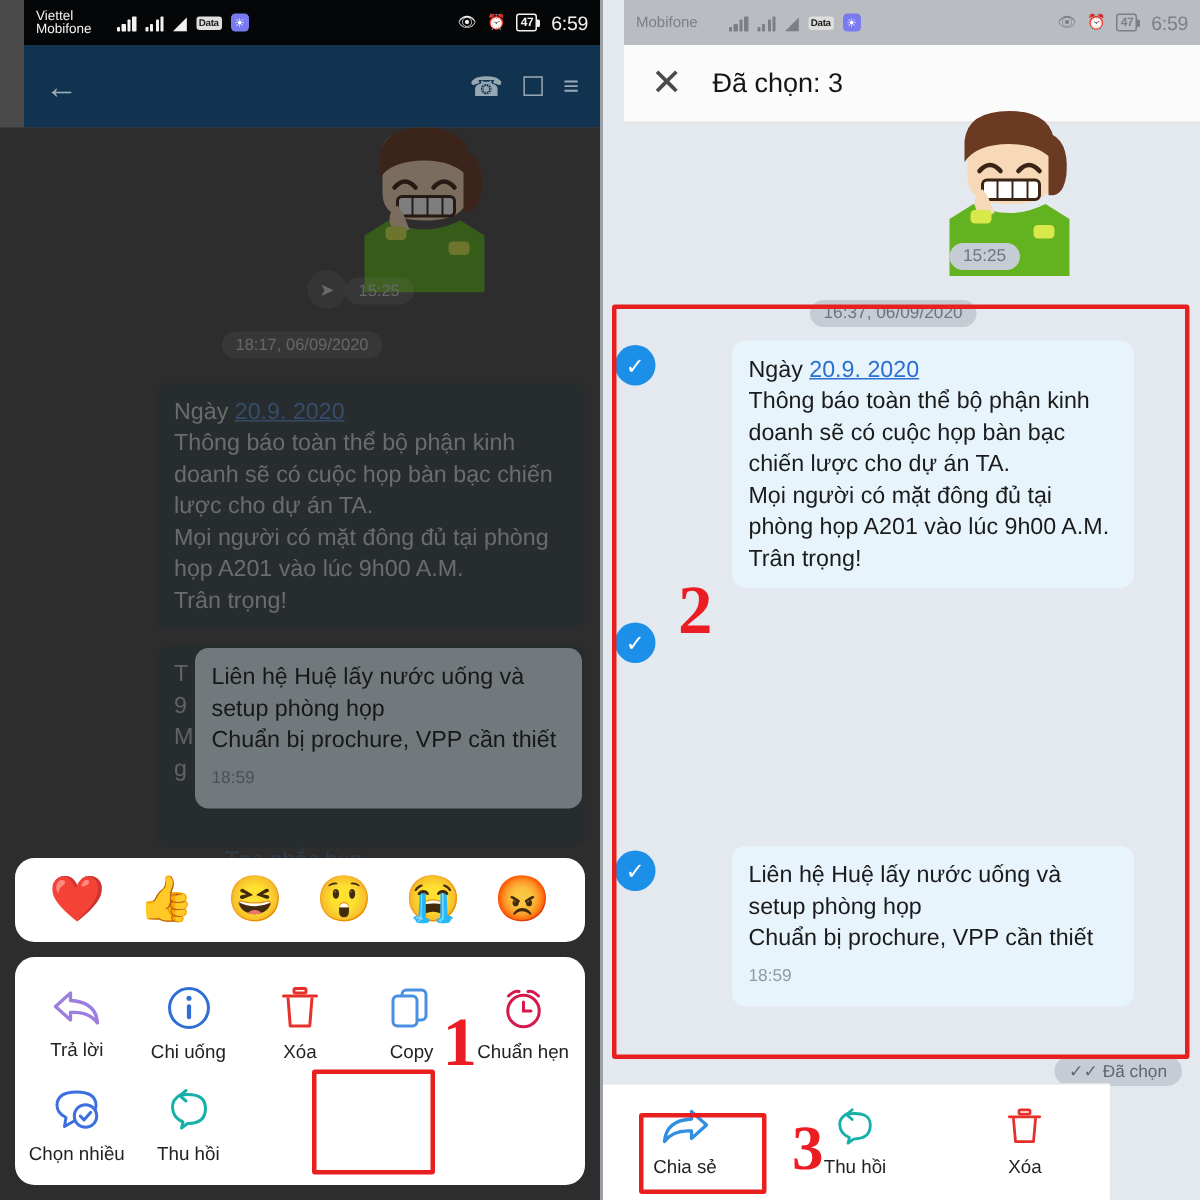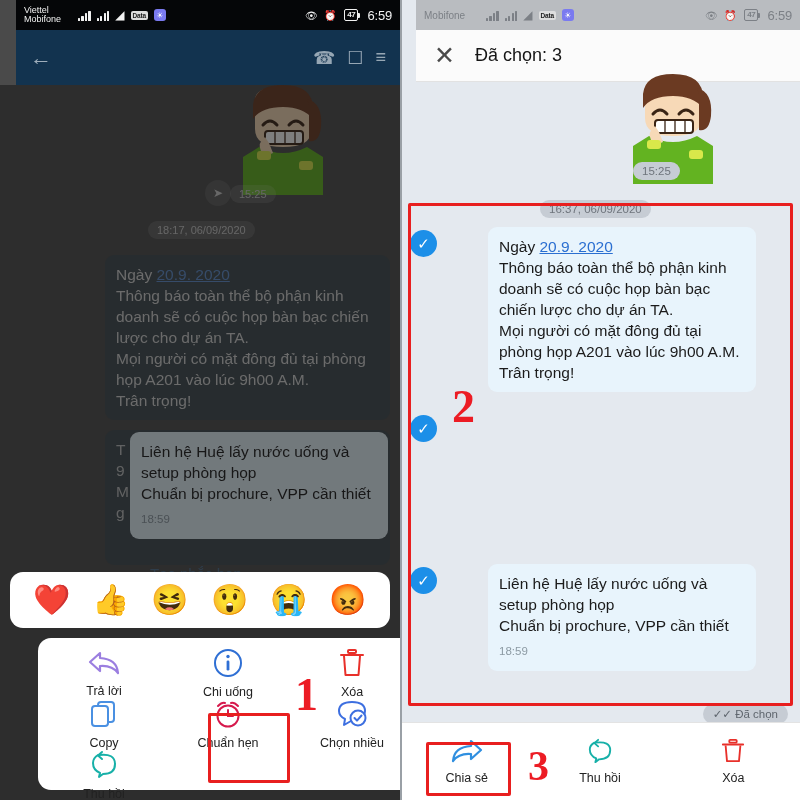--- a/index.html
+++ b/index.html
@@ -94,23 +94,22 @@
   .emoji-bar {
     position:absolute; left:10px; top:572px; width:380px; height:56px;
     background:#ffffff; border-radius:13px; z-index:10;
     display:flex; align-items:center; justify-content:space-around;
     padding:0 12px;
   }
   .emoji { font-size:30px; line-height:1; }
   .action-sheet {
     position:absolute; left:10px; top:638px; width:380px; height:152px;
     background:#ffffff; border-radius:13px; z-index:10;
-    display:grid; grid-template-columns:repeat(3,1fr); grid-template-rows:1fr 1fr;
+    display:grid; grid-template-columns:repeat(5,1fr); grid-template-rows:1fr 1fr;
     padding:10px 4px 6px;
-    margin-left:28px;
   }
   .act { display:flex; flex-direction:column; align-items:center; justify-content:center; gap:7px;
          position:relative; }
   .act .lbl { font-size:12.5px; color:#222; }
   .act svg { display:block; }
   .hl-box {
     position:absolute; border:3px solid #e81f1f; border-radius:2px;
     z-index:12; pointer-events:none;
   }
   .marker {
@@ -137,21 +136,21 @@
   }
   .tstamp-r {
     position:absolute; border-radius:10px; background:#c6ccd4;
     color:#6e747c; font-size:11.5px; padding:3px 9px;
   }
   .seen {
     position:absolute; right:12px; border-radius:11px; background:#c6ccd4;
     color:#5f666e; font-size:11.5px; padding:3px 10px;
   }
   .bottom-bar {
-    position:absolute; bottom:0; left:0; width:400px; height:78px;
+    position:absolute; bottom:0; left:0; width:340px; height:78px;
     background:#ffffff; border-top:1px solid #e3e3e3;
     display:grid; grid-template-columns:repeat(3,1fr); align-items:center;
   }
   .bb-item { display:flex; flex-direction:column; align-items:center; gap:7px; }
   .bb-item .lbl { font-size:12.5px; color:#222; }
   .divider { position:absolute; left:400px; top:0; width:2px; height:800px;
              background:#9aa0a6; z-index:60; }
 </style>
 </head>
 <body>

